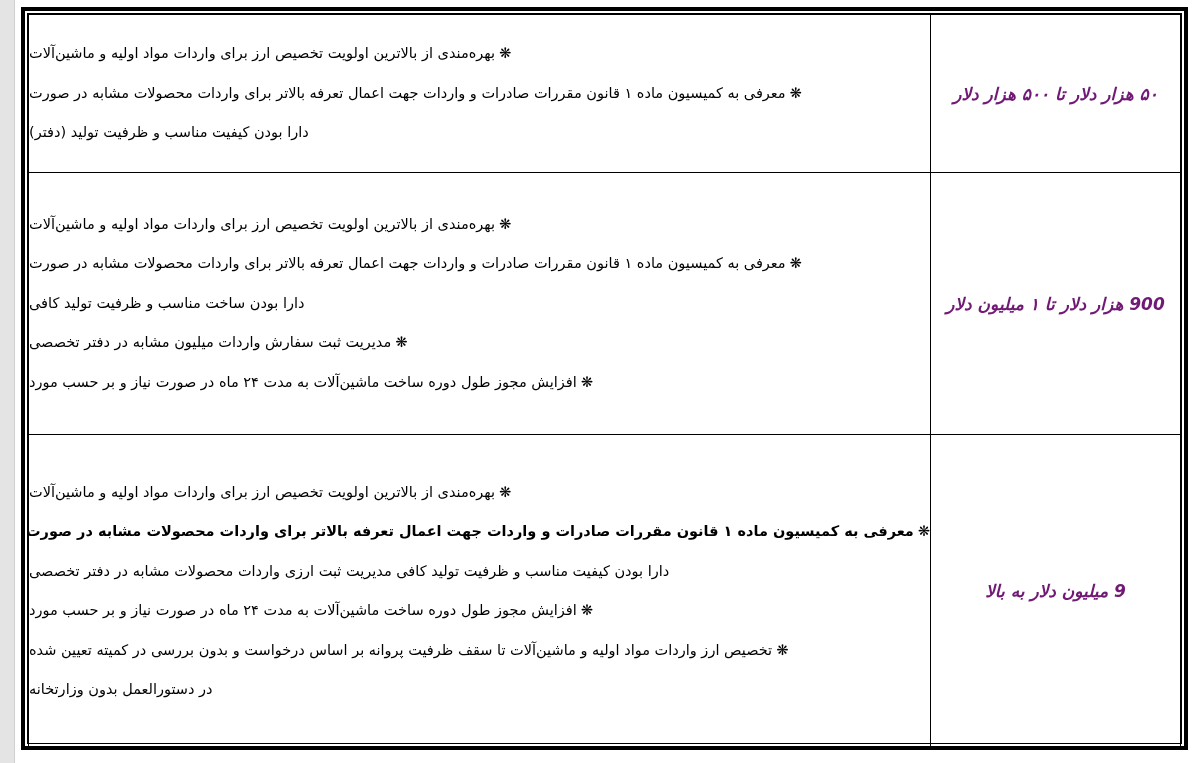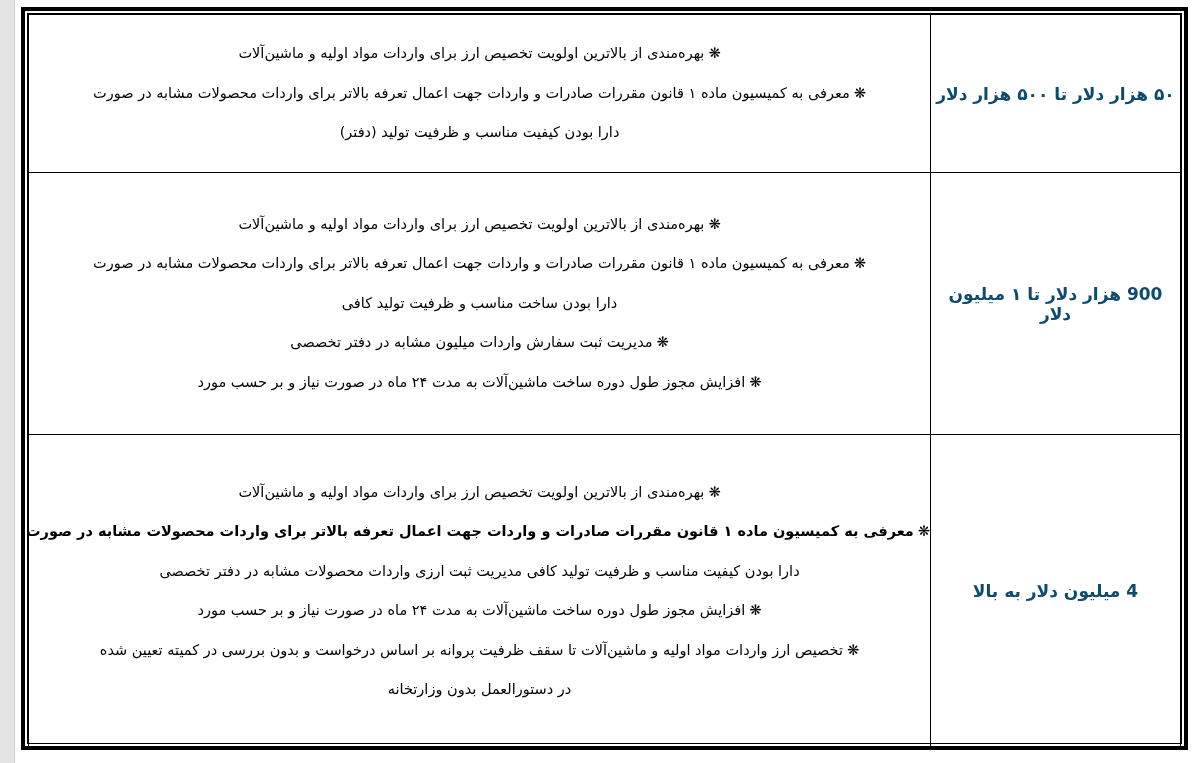--- a/index.html
+++ b/index.html
@@ -19,25 +19,25 @@
     position:absolute; left:2px; top:2px; right:2px; bottom:2px;
     border:1px solid #000;
   }
   table.doc-table {
     width:100%; height:100%; border-collapse:collapse; direction:rtl; table-layout:fixed;
   }
   table.doc-table td {
     border:1px solid #000; vertical-align:middle; padding:0;
   }
   td.range-cell {
-    width:249px; text-align:center; font-weight:bold; font-size:17px; color:#0c4a6e;
+    width:249px; text-align:center; font-weight:bold; font-size:17px; color:#701a75;font-style:italic;
   }
   td.content-cell { padding:0 6px 0 4px; }
   .line {
-    font-size:14.5px; color:#000; text-align:center; white-space:nowrap;
+    font-size:14.5px; color:#000; text-align:left; white-space:nowrap;
     height:39.5px; line-height:39.5px; overflow:hidden;
   }
   .line.bold { font-weight:bold; }
   .bullet { margin-left:4px; }
 </style>
 </head>
 <body>
 
 <div class="left-strip"></div>
 
@@ -62,21 +62,21 @@
         <td class="content-cell">
           <div class="line"><span class="bullet">❋</span><span>بهره‌مندی از بالاترین اولویت تخصیص ارز برای واردات مواد اولیه و ماشین‌آلات</span></div>
           <div class="line"><span class="bullet">❋</span><span>معرفی به کمیسیون ماده ۱ قانون مقررات صادرات و واردات جهت اعمال تعرفه بالاتر برای واردات محصولات مشابه در صورت</span></div>
           <div class="line"><span>دارا بودن ساخت مناسب و ظرفیت تولید کافی</span></div>
           <div class="line"><span class="bullet">❋</span><span>مدیریت ثبت سفارش واردات میلیون مشابه در دفتر تخصصی</span></div>
           <div class="line"><span class="bullet">❋</span><span>افزایش مجوز طول دوره ساخت ماشین‌آلات به مدت ۲۴ ماه در صورت نیاز و بر حسب مورد</span></div>
         </td>
       </tr>
       <tr style="height:313px;">
         <td class="range-cell">
-          <span>4 میلیون دلار به بالا</span>
+          <span>9 میلیون دلار به بالا</span>
         </td>
         <td class="content-cell">
           <div class="line"><span class="bullet">❋</span><span>بهره‌مندی از بالاترین اولویت تخصیص ارز برای واردات مواد اولیه و ماشین‌آلات</span></div>
           <div class="line bold"><span class="bullet">❋</span><span>معرفی به کمیسیون ماده ۱ قانون مقررات صادرات و واردات جهت اعمال تعرفه بالاتر برای واردات محصولات مشابه در صورت</span></div>
           <div class="line"><span>دارا بودن کیفیت مناسب و ظرفیت تولید کافی مدیریت ثبت ارزی واردات محصولات مشابه در دفتر تخصصی</span></div>
           <div class="line"><span class="bullet">❋</span><span>افزایش مجوز طول دوره ساخت ماشین‌آلات به مدت ۲۴ ماه در صورت نیاز و بر حسب مورد</span></div>
           <div class="line"><span class="bullet">❋</span><span>تخصیص ارز واردات مواد اولیه و ماشین‌آلات تا سقف ظرفیت پروانه بر اساس درخواست و بدون بررسی در کمیته تعیین شده</span></div>
           <div class="line"><span>در دستورالعمل بدون وزارتخانه</span></div>
         </td>
       </tr>

